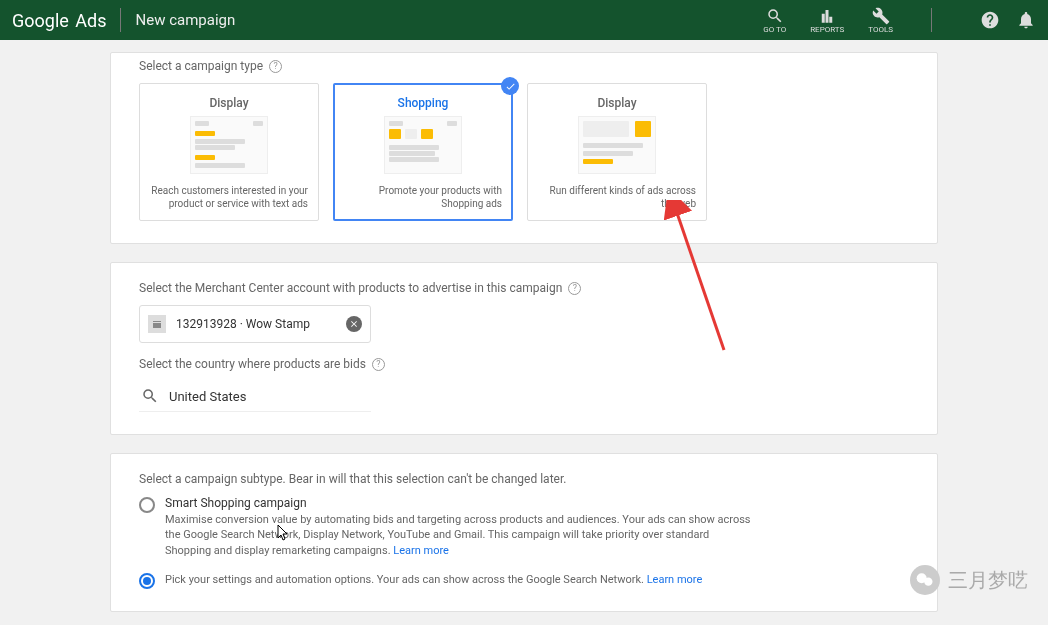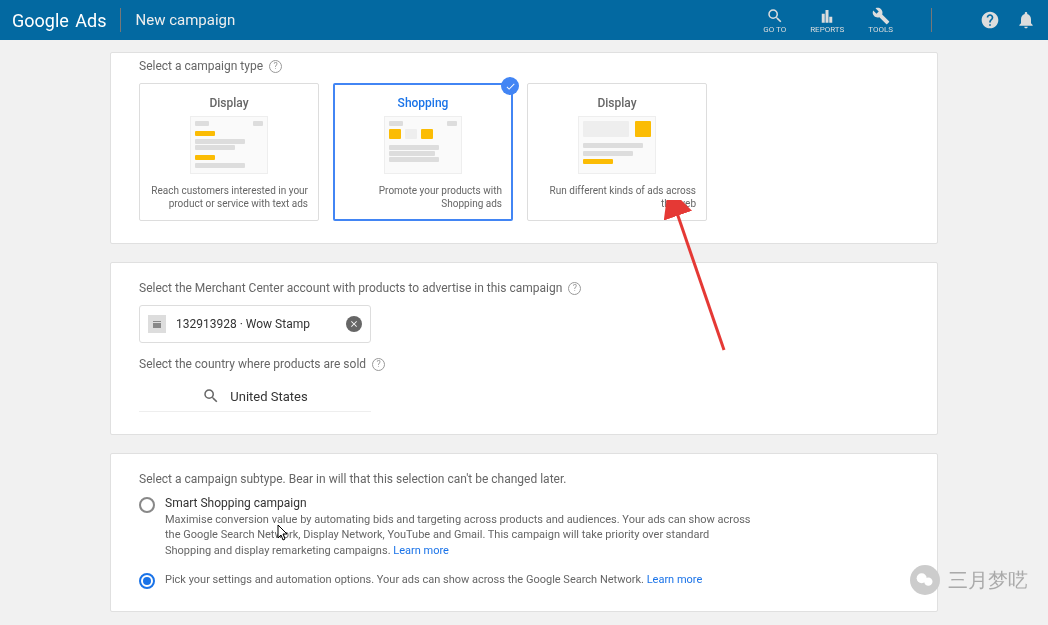--- a/index.html
+++ b/index.html
@@ -1,19 +1,19 @@
 <!DOCTYPE html>
 <html><head>
 <meta charset="utf-8">
 <style>
   * { box-sizing: border-box; margin: 0; padding: 0; font-family: Roboto, Arial, sans-serif; }
   body { background: #f1f1f1; width: 1048px; height: 625px; overflow: hidden; position: relative; }
   
   
-  .header { background: #0369a1; height: 40px; display: flex; align-items: center; padding: 0 12px; color: #fff; }
+  .header { background: #14532d; height: 40px; display: flex; align-items: center; padding: 0 12px; color: #fff; }
   .logo { font-size: 18px; font-weight: 400; display: flex; align-items: baseline; }
   .logo-g { font-size: 18px; }
   .logo-ads { font-size: 18px; margin-left: 2px; }
   .vdiv { width: 1px; height: 24px; background: #777; margin: 0 14px; }
   .page-title { font-size: 15px; color: #eee; }
   .header-right { margin-left: auto; display: flex; align-items: center; gap: 24px; }
   .header-tool { display: flex; flex-direction: column; align-items: center; color: #ddd; cursor: pointer; font-size: 8px; }
   .header-tool svg { width: 18px; height: 18px; fill: #ddd; }
   .header-icons { display: flex; align-items: center; gap: 16px; margin-left: 10px; }
   .header-icons svg { width: 20px; height: 20px; fill: #ddd; cursor: pointer; }
@@ -38,21 +38,21 @@
   .check-badge { position: absolute; top: -8px; right: -8px; width: 18px; height: 18px; background: #4285f4; border-radius: 50%; display: flex; align-items: center; justify-content: center; }
   .check-badge svg { width: 11px; height: 11px; fill: #fff; }
 
   
   .merchant-box { display: flex; align-items: center; border: 1px solid #ddd; border-radius: 3px; width: 232px; height: 38px; padding: 0 8px; margin-bottom: 14px; }
   .merchant-icon { width: 18px; height: 18px; background: #ddd; margin-right: 10px; display:flex; align-items:center; justify-content:center;}
   .merchant-text { font-size: 12px; color: #333; flex: 1; }
   .clear-btn { width: 16px; height: 16px; background: #666; border-radius: 50%; display: flex; align-items: center; justify-content: center; cursor: pointer; }
   .clear-btn svg { width: 10px; height: 10px; fill: #fff; }
 
-  .country-row { display: flex; align-items: center; gap: 10px; padding: 6px 2px; border-bottom: 1px solid #eee; width: 232px; justify-content: center; }
+  .country-row { display: flex; align-items: center; gap: 10px; padding: 6px 2px; border-bottom: 1px solid #eee; width: 232px; }
   .country-row svg { width: 18px; height: 18px; fill: #666; }
   .country-text { font-size: 13px; color: #333; }
 
   
   .radio-row { display: flex; align-items: flex-start; gap: 10px; margin-bottom: 14px; }
   .radio { width: 16px; height: 16px; border: 2px solid #888; border-radius: 50%; margin-top: 1px; flex-shrink: 0; cursor: pointer; position: relative; }
   .radio.selected { border-color: #1a73e8; }
   .radio.selected::after { content: ''; position: absolute; top: 2px; left: 2px; width: 8px; height: 8px; background: #1a73e8; border-radius: 50%; }
   .radio-label { font-size: 12px; color: #333; margin-bottom: 2px; }
   .radio-desc { font-size: 11px; color: #666; line-height: 1.4; max-width: 590px; }
@@ -175,21 +175,21 @@
           </svg>
       </div>
       <div class="merchant-text">132913928 · Wow Stamp</div>
       <div class="clear-btn">
         <svg viewBox="0 0 24 24">
             <path d="M19 6.41L17.59 5 12 10.59 6.41 5 5 6.41 10.59 12 5 17.59 6.41 19 12 13.41 17.59 19 19 17.59 13.41 12z"></path>
           </svg>
       </div>
     </div>
     <div class="section-label">
-      <span>Select the country where products are sold</span>
+      <span>Select the country where products are bids</span>
       <span class="help-icon">?</span>
     </div>
     <div class="country-row">
       <svg viewBox="0 0 24 24">
           <path d="M15.5 14h-.79l-.28-.27A6.471 6.471 0 0016 9.5 6.5 6.5 0 109.5 16c1.61 0 3.09-.59 4.23-1.57l.27.28v.79l5 4.99L20.49 19l-4.99-5zm-6 0C7.01 14 5 11.99 5 9.5S7.01 5 9.5 5 14 7.01 14 9.5 11.99 14 9.5 14z"></path>
         </svg>
       <span class="country-text">United States</span>
     </div>
   </div>
 

